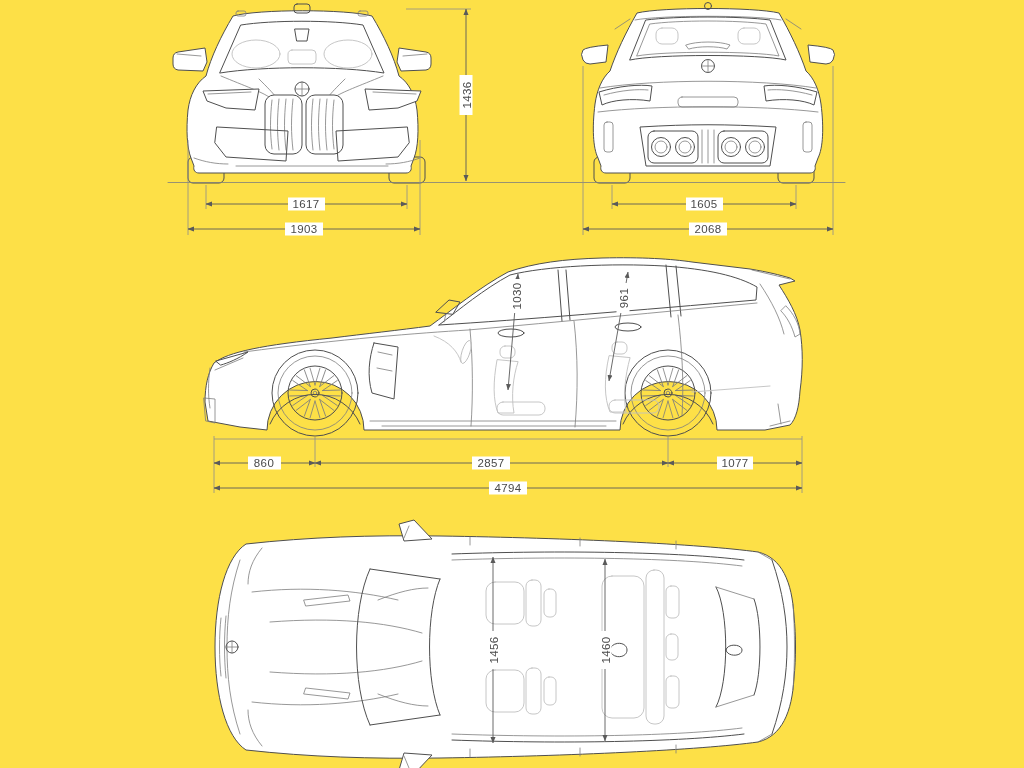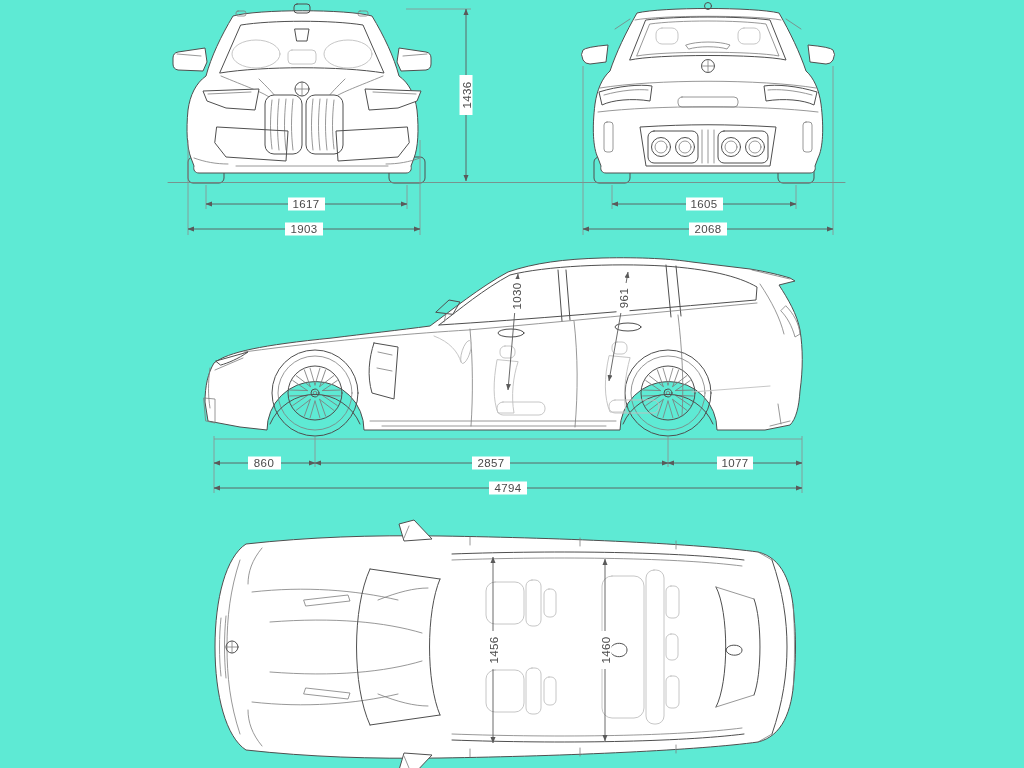--- a/index.html
+++ b/index.html
@@ -1,16 +1,16 @@
 <!DOCTYPE html>
 <html><head>
 <meta charset="utf-8">
 <style>
   html,body{margin:0;padding:0;background:#ffffff;}
-  #stage{position:relative;width:1024px;height:768px;background:#5eead4;overflow:hidden;}
+  #stage{position:relative;width:1024px;height:768px;background:#fde047;overflow:hidden;}
   svg{display:block;}
   .car{stroke:#4f4f4f;stroke-width:1;fill:none;stroke-linejoin:round;stroke-linecap:round;}
   .car-fill{stroke:#4f4f4f;stroke-width:1;fill:#ffffff;stroke-linejoin:round;}
   .thin{stroke:#7d7d7d;stroke-width:.8;fill:none;stroke-linecap:round;}
   .ghost{stroke:#bfbfbf;stroke-width:.9;fill:none;stroke-linecap:round;}
   .dim{stroke:#5a5a5a;stroke-width:.9;fill:none;}
   .ext{stroke:#8d8d8d;stroke-width:.8;fill:none;}
   .lbl-bg{fill:#ffffff;}
   .dim-text{font-family:"Liberation Sans",sans-serif;font-size:11.5px;fill:#4a4a4a;letter-spacing:.4px;text-anchor:middle;dominant-baseline:central;}
 </style>

